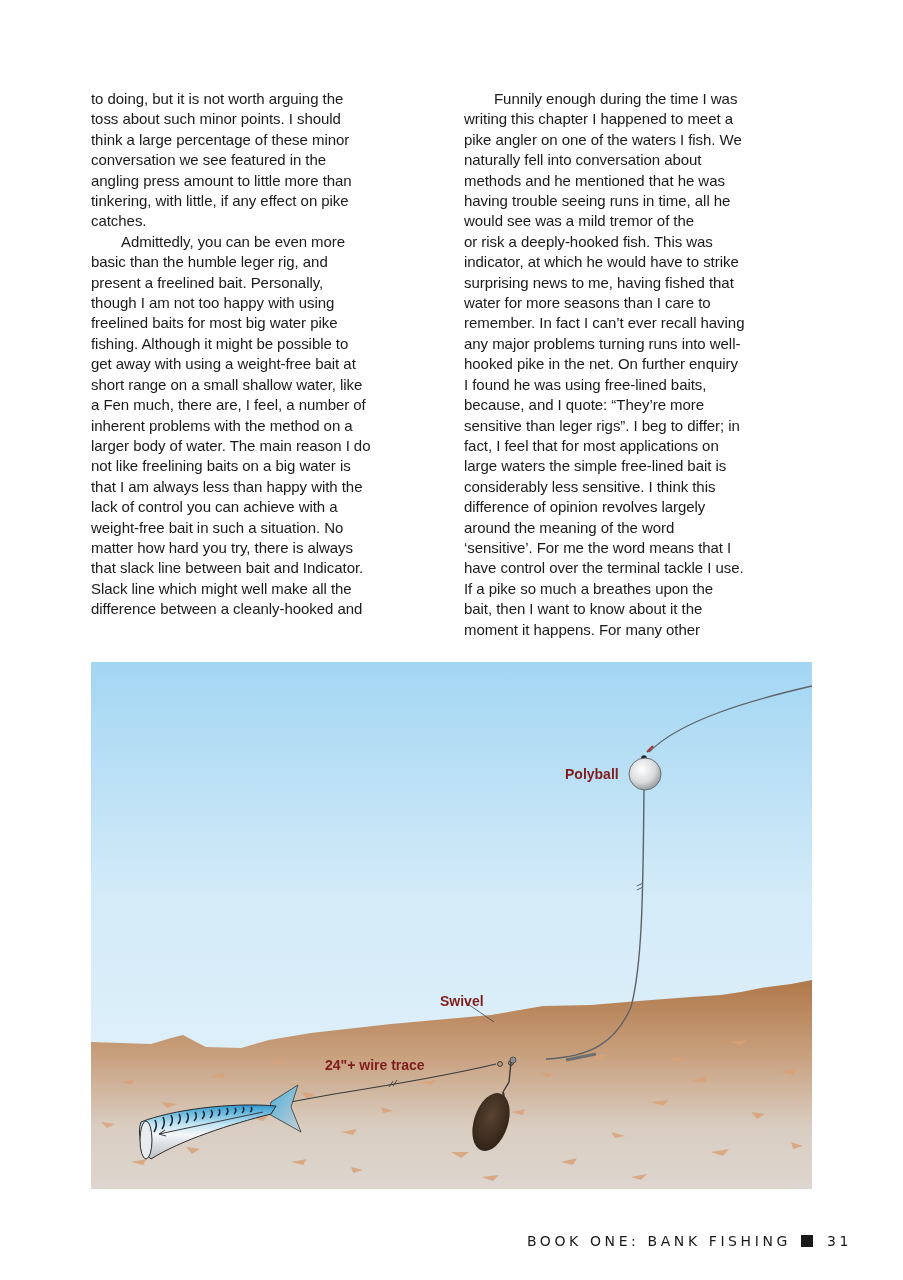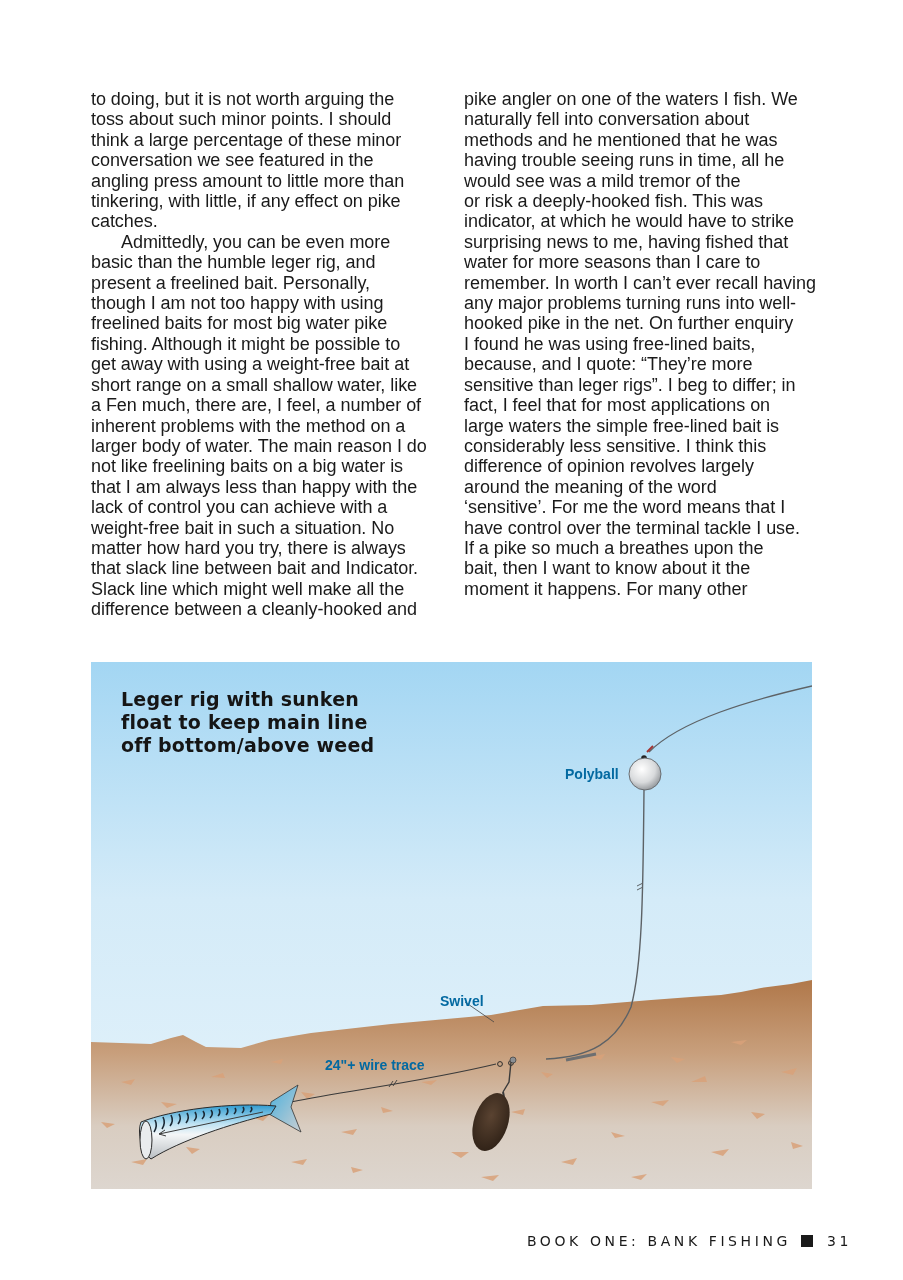--- a/index.html
+++ b/index.html
@@ -1,26 +1,26 @@
 <!DOCTYPE html>
 <html><head>
   <meta charset="utf-8">
   <style>
     html, body { margin: 0; padding: 0; background: #ffffff; }
     body { width: 903px; height: 1280px; position: relative; overflow: hidden; font-family: "Liberation Sans", sans-serif; color: #1a1a1a; }
-    .col { position: absolute; top: 89px; width: 350px; font-size: 18px; line-height: 20.4px; letter-spacing: -0.05px; }
+    .col { position: absolute; top: 89px; width: 350px; font-size: 15px; line-height: 20.4px; letter-spacing: -0.05px; }
     .col.left { left: 91px; }
     .col.right { left: 464px; width: 350px; }
     .col p { margin: 0; }
     .line { display: block; white-space: nowrap; }
     .figure { position: absolute; left: 91px; top: 662px; width: 721px; height: 527px; overflow: hidden; }
     .figure svg { position: absolute; left: 0; top: 0; }
     .fig-title { position: absolute; left: 30px; top: 26px; font-family: "DejaVu Sans", sans-serif; font-weight: bold; font-size: 19px; line-height: 23px; color: #151515; letter-spacing: 0.2px; }
     .fig-title span { display: block; }
-    .label { position: absolute; font-family: "Liberation Sans", sans-serif; font-weight: bold; font-size: 14px; color: #0369a1; }
+    .label { position: absolute; font-family: "Liberation Sans", sans-serif; font-weight: bold; font-size: 14px; color: #7f1d1d; }
     .footer { position: absolute; top: 1233px; right: 51px; display: flex; align-items: center; font-family: "DejaVu Sans", sans-serif; font-size: 14px; letter-spacing: 3.6px; color: #1a1a1a; }
     .footer .sq { display: inline-block; width: 12px; height: 12px; background: #1a1a1a; margin: 0 14px 0 10px; }
   </style>
 </head>
 <body>
 
 <div class="col left">
   <p>
     <span class="line">to doing, but it is not worth arguing the</span>
     <span class="line">toss about such minor points. I should</span>
@@ -48,30 +48,32 @@
     <span class="line">weight-free bait in such a situation. No</span>
     <span class="line">matter how hard you try, there is always</span>
     <span class="line">that slack line between bait and Indicator.</span>
     <span class="line">Slack line which might well make all the</span>
     <span class="line">difference between a cleanly-hooked and</span>
   </p>
 </div>
 
 <div class="col right">
   <p>
+    <span class="line" style="padding-left:30px">Funnily enough during the time I was</span>
+    <span class="line">writing this chapter I happened to meet a</span>
     <span class="line">pike angler on one of the waters I fish. We</span>
     <span class="line">naturally fell into conversation about</span>
     <span class="line">methods and he mentioned that he was</span>
     <span class="line">having trouble seeing runs in time, all he</span>
     <span class="line">would see was a mild tremor of the</span>
     <span class="line">or risk a deeply-hooked fish. This was</span>
     <span class="line">indicator, at which he would have to strike</span>
     <span class="line">surprising news to me, having fished that</span>
     <span class="line">water for more seasons than I care to</span>
-    <span class="line">remember. In worth I can’t ever recall having</span>
+    <span class="line">remember. In fact I can’t ever recall having</span>
     <span class="line">any major problems turning runs into well-</span>
     <span class="line">hooked pike in the net. On further enquiry</span>
     <span class="line">I found he was using free-lined baits,</span>
     <span class="line">because, and I quote: “They’re more</span>
     <span class="line">sensitive than leger rigs”. I beg to differ; in</span>
     <span class="line">fact, I feel that for most applications on</span>
     <span class="line">large waters the simple free-lined bait is</span>
     <span class="line">considerably less sensitive. I think this</span>
     <span class="line">difference of opinion revolves largely</span>
     <span class="line">around the meaning of the word</span>
@@ -194,25 +196,20 @@
         <path d="M136 446 q2 4 -1 7"></path>
           <path d="M144 446 q2 3 -1 6"></path>
           <path d="M152 445 q2 3 -1 6"></path>
         <path d="M160 445 q2 3 -1 5"></path>
       </g>
       <path d="M68 472 L172 450" stroke="#3a3a3a" stroke-width="1"></path>
       <path d="M68 472 l6 -4 M68 472 l7 2" stroke="#3a3a3a" stroke-width="1" fill="none"></path>
     </g>
   </svg>
 
-  <div class="fig-title">
-    <span>Leger rig with sunken</span>
-    <span>float to keep main line</span>
-    <span>off bottom/above weed</span>
-  </div>
   <div class="label" style="left:474px; top:104px;">Polyball</div>
   <div class="label" style="left:349px; top:331px;">Swivel</div>
   <div class="label" style="left:234px; top:395px;">24"+ wire trace</div>
 </div>
 
 <div class="footer">
   <span>BOOK ONE: BANK FISHING</span>
   <span class="sq"></span>
   <span>31</span>
 </div>

